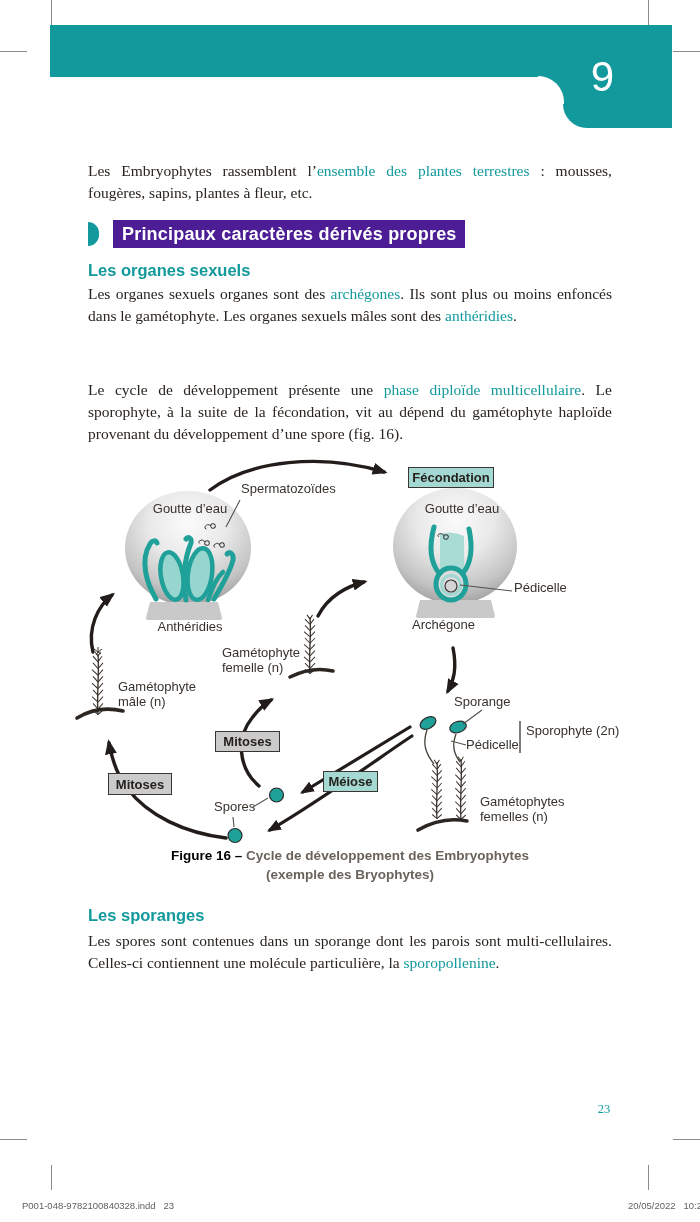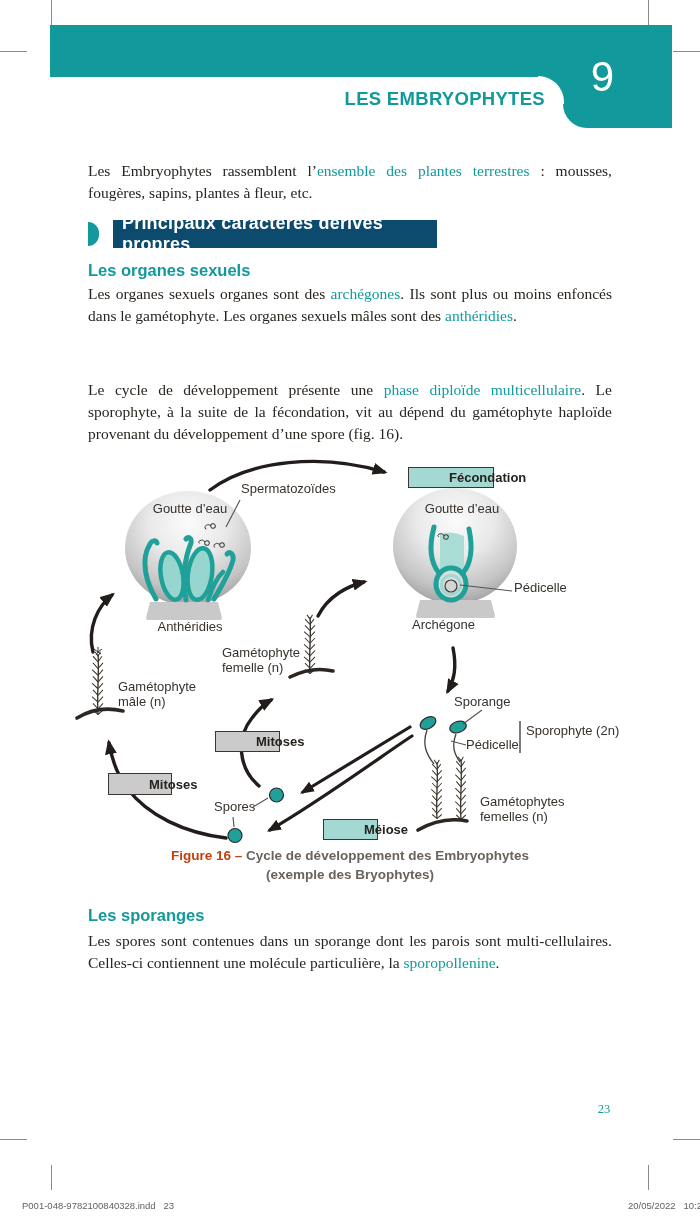--- a/index.html
+++ b/index.html
@@ -17,36 +17,36 @@
   .fillet-white{position:absolute;left:538px;top:76px;width:26px;height:28px;background:#fff;border-top-right-radius:26px;}
   .chapter-title{position:absolute;left:200px;top:88px;width:345px;text-align:right;
       font-family:"Liberation Sans",sans-serif;font-weight:bold;font-size:18.5px;letter-spacing:.3px;color:#12999c;}
   
   .para{position:absolute;left:88px;width:524px;font-size:15.5px;line-height:22px;text-align:justify;}
   .kw{color:#12999c;font-weight:normal;}
   .h2{position:absolute;left:88px;font-family:"Liberation Sans",sans-serif;font-weight:bold;
       font-size:16.5px;color:#12999c;}
   .band-bullet{position:absolute;left:88px;top:222px;width:11px;height:24px;background:#12999c;
       border-radius:0 12px 12px 0;}
-  .band-bar{position:absolute;left:113px;top:220px;width:324px;height:28px;background:#0c4a6e;
+  .band-bar{position:absolute;left:113px;top:220px;width:352px;height:28px;background:#4c1d95;
       display:flex;align-items:center;padding-left:9px;box-sizing:border-box;}
   .band-bar span{color:#fff;font-family:"Liberation Sans",sans-serif;font-weight:bold;font-size:18px;letter-spacing:.2px;}
   
   .fig{position:absolute;left:60px;top:450px;width:580px;height:395px;}
   .fig svg{position:absolute;left:0;top:0;}
   .flabel{position:absolute;font-family:"Liberation Sans",sans-serif;font-size:13px;line-height:14.5px;
       color:#38322c;white-space:nowrap;}
   .flabel.wrap{white-space:normal;}
-  .fbox{position:absolute;border:1px solid #3a3530;display:flex;align-items:center;
-      font-family:"Liberation Sans",sans-serif;font-weight:bold;font-size:13px;color:#26211c;box-sizing:border-box;padding-left:40px;}
+  .fbox{position:absolute;border:1px solid #3a3530;display:flex;align-items:center;justify-content:center;
+      font-family:"Liberation Sans",sans-serif;font-weight:bold;font-size:13px;color:#26211c;box-sizing:border-box;}
   .fbox.teal{background:#a3d8d3;}
   .fbox.gray{background:#cbcbcb;}
   .caption{position:absolute;left:88px;top:846px;width:524px;text-align:center;
       font-family:"Liberation Sans",sans-serif;font-weight:bold;font-size:13.5px;line-height:19px;color:#6a635c;}
-  .caption .pfx{color:#c2410c;margin-top:18px;}
+  .caption .pfx{color:#000000;margin-top:18px;}
   .pagenum{position:absolute;left:594px;top:1102px;width:20px;text-align:center;
       font-size:12.5px;color:#12999c;}
   .footer{position:absolute;top:1200px;font-family:"Liberation Sans",sans-serif;font-size:9.5px;
       color:#5f5f5f;white-space:pre;}
 </style>
 </head>
 <body>
 
 <div class="page">
 
@@ -58,21 +58,20 @@
   <div class="crop" style="left:51px;top:1165px;width:1px;height:25px;"></div>
   <div class="crop" style="left:673px;top:1139px;width:27px;height:1px;"></div>
   <div class="crop" style="left:648px;top:1165px;width:1px;height:25px;"></div>
 
   <div class="banner"></div>
   <div class="ninebox">
     <span>9</span>
   </div>
   <div class="fillet-teal"></div>
   <div class="fillet-white"></div>
-  <div class="chapter-title">LES EMBRYOPHYTES</div>
 
   <p class="para" style="top:160px;margin:0;"><span>Les Embryophytes rassemblent l’</span><span class="kw">ensemble des plantes terrestres</span><span> : mousses, fougères, sapins, plantes à fleur, etc.</span></p>
 
   <div class="band-bullet"></div>
   <div class="band-bar">
     <span>Principaux caractères dérivés propres</span>
   </div>
 
   <div class="h2" style="top:261px;">Les organes sexuels</div>
   <p class="para" style="top:283px;margin:0;"><span>Les organes sexuels organes sont des </span><span class="kw">archégones</span><span>. Ils sont plus ou moins enfoncés dans le gamétophyte. Les organes sexuels mâles sont des </span><span class="kw">anthéridies</span><span>.</span></p>
@@ -183,21 +182,21 @@
     <div class="flabel wrap" style="left:85px;top:170px;width:90px;text-align:center;">Anthéridies</div>
     <div class="flabel wrap" style="left:352px;top:168px;width:90px;text-align:left;">Archégone</div>
     <div class="flabel wrap" style="left:162px;top:196px;width:86px;">Gamétophyte femelle (n)</div>
     <div class="flabel wrap" style="left:58px;top:230px;width:88px;">Gamétophyte mâle (n)</div>
     <div class="fbox gray" style="left:155px;top:281px;width:65px;height:21px;">
         <span>Mitoses</span>
       </div>
     <div class="fbox gray" style="left:48px;top:323px;width:64px;height:22px;">
         <span>Mitoses</span>
       </div>
-    <div class="fbox teal" style="left:263px;top:321px;width:55px;height:21px;margin-top:48px;">
+    <div class="fbox teal" style="left:263px;top:321px;width:55px;height:21px;">
         <span>Méiose</span>
       </div>
     <div class="flabel" style="left:154px;top:350px;">Spores</div>
     <div class="flabel" style="left:394px;top:245px;">Sporange</div>
     <div class="flabel" style="left:406px;top:288px;">Pédicelle</div>
     <div class="flabel" style="left:466px;top:274px;">Sporophyte (2n)</div>
     <div class="flabel wrap" style="left:420px;top:345px;width:100px;">Gamétophytes femelles (n)</div>
   </div>
 
   <div class="caption">

